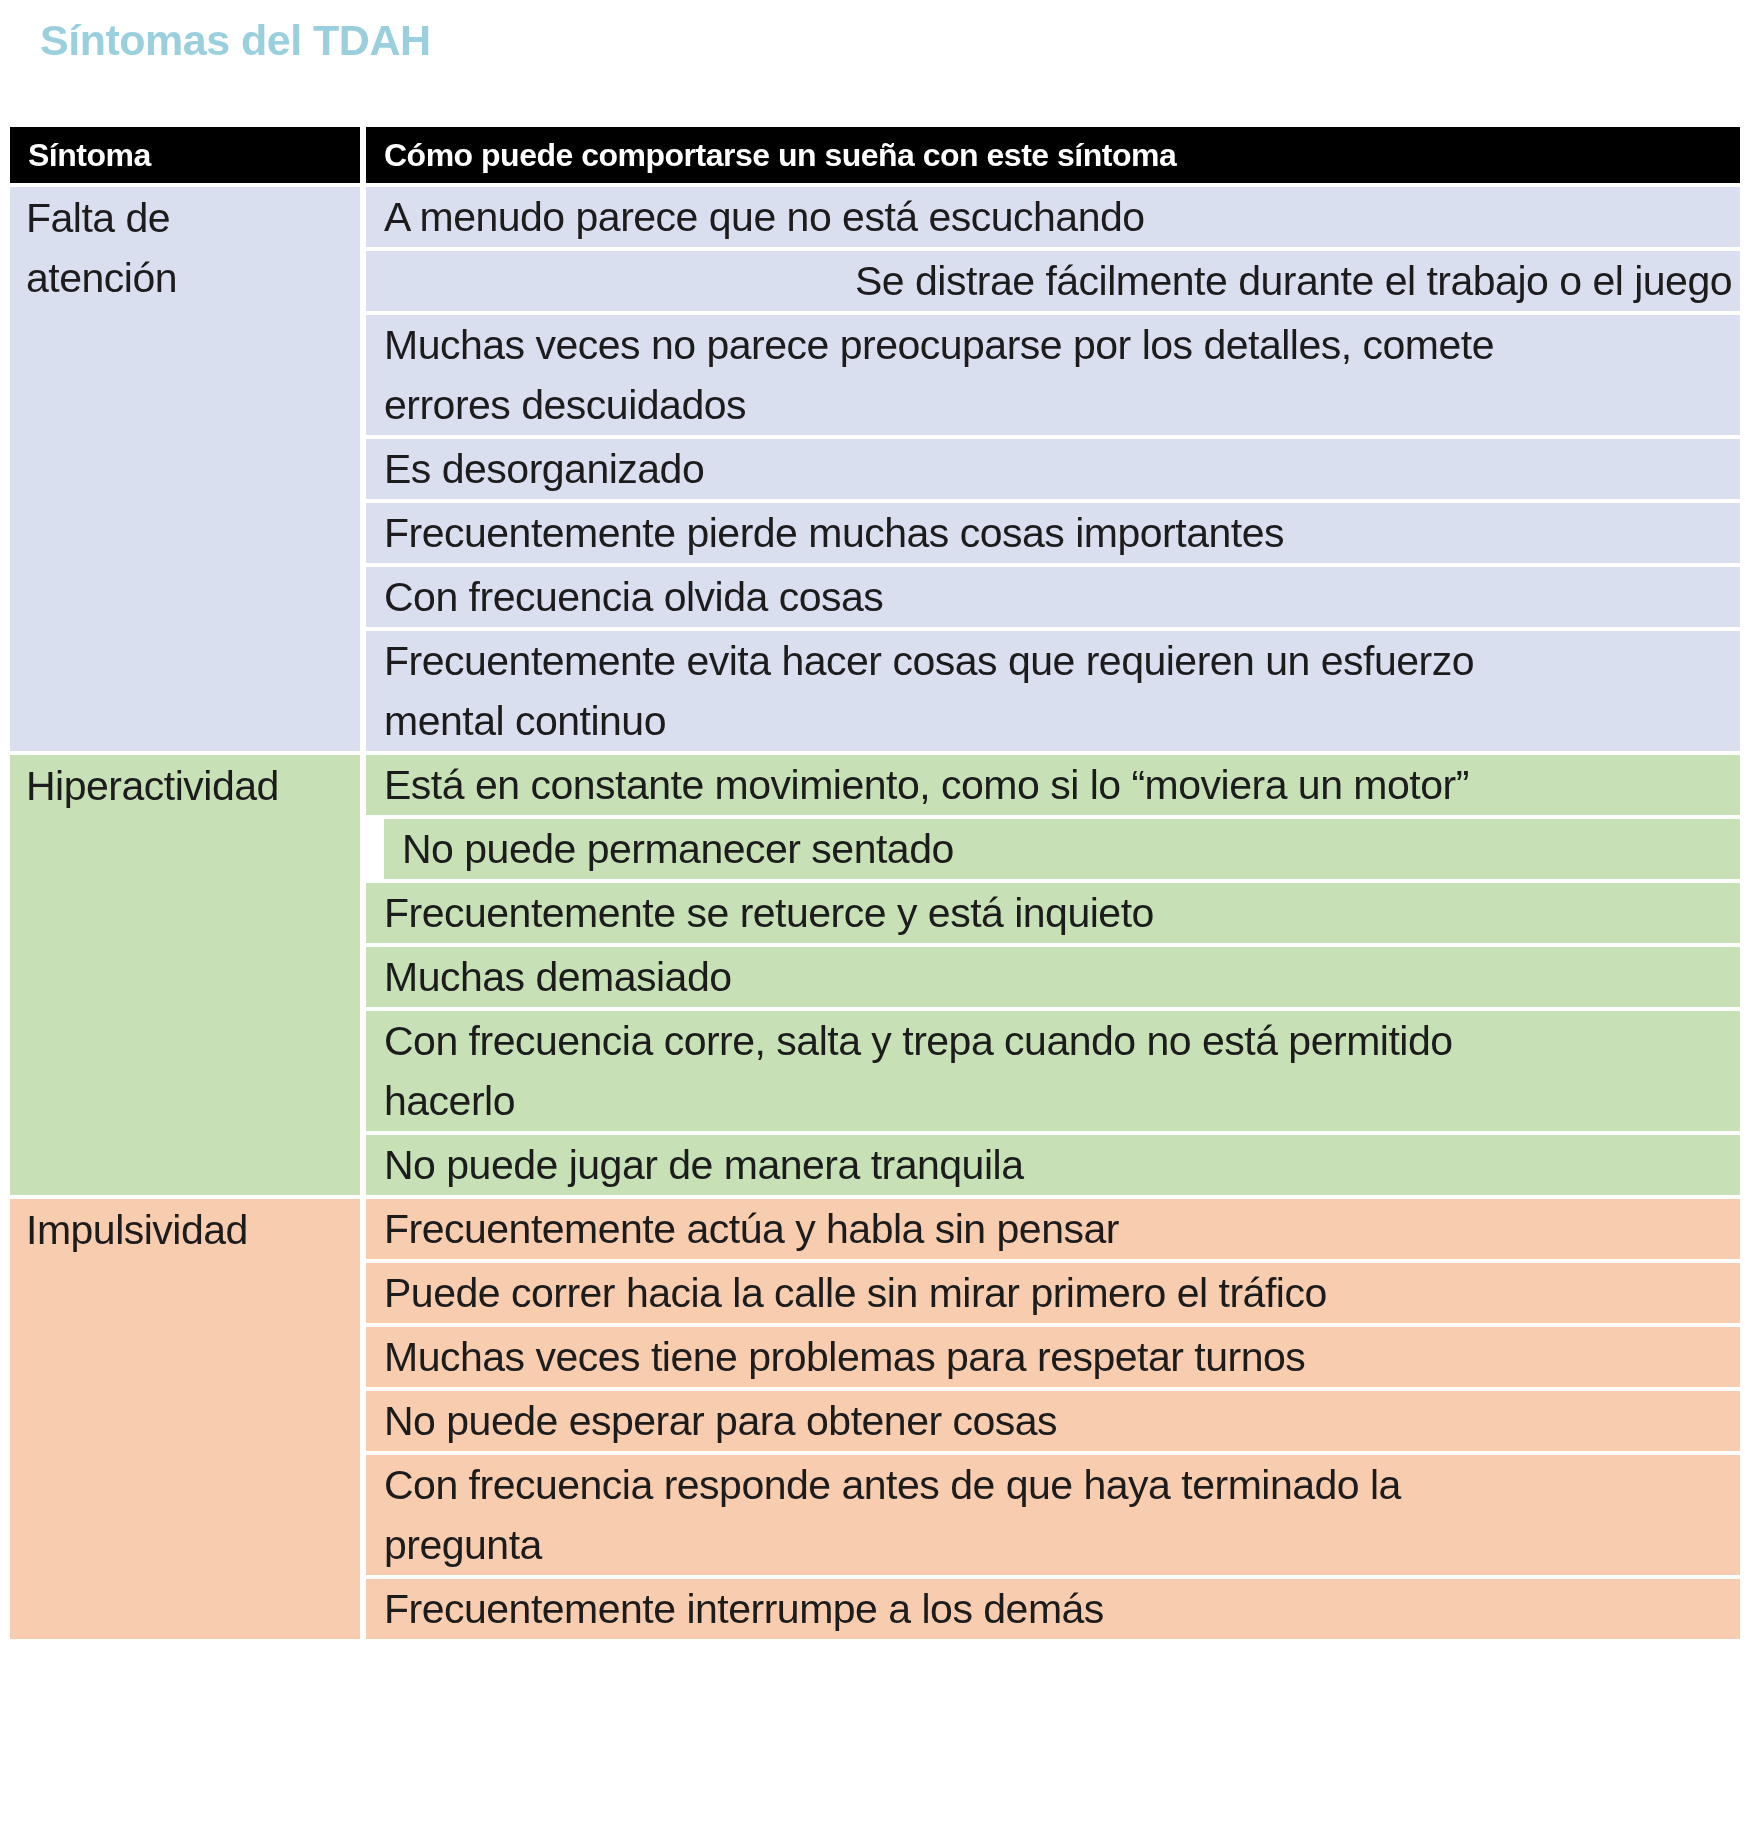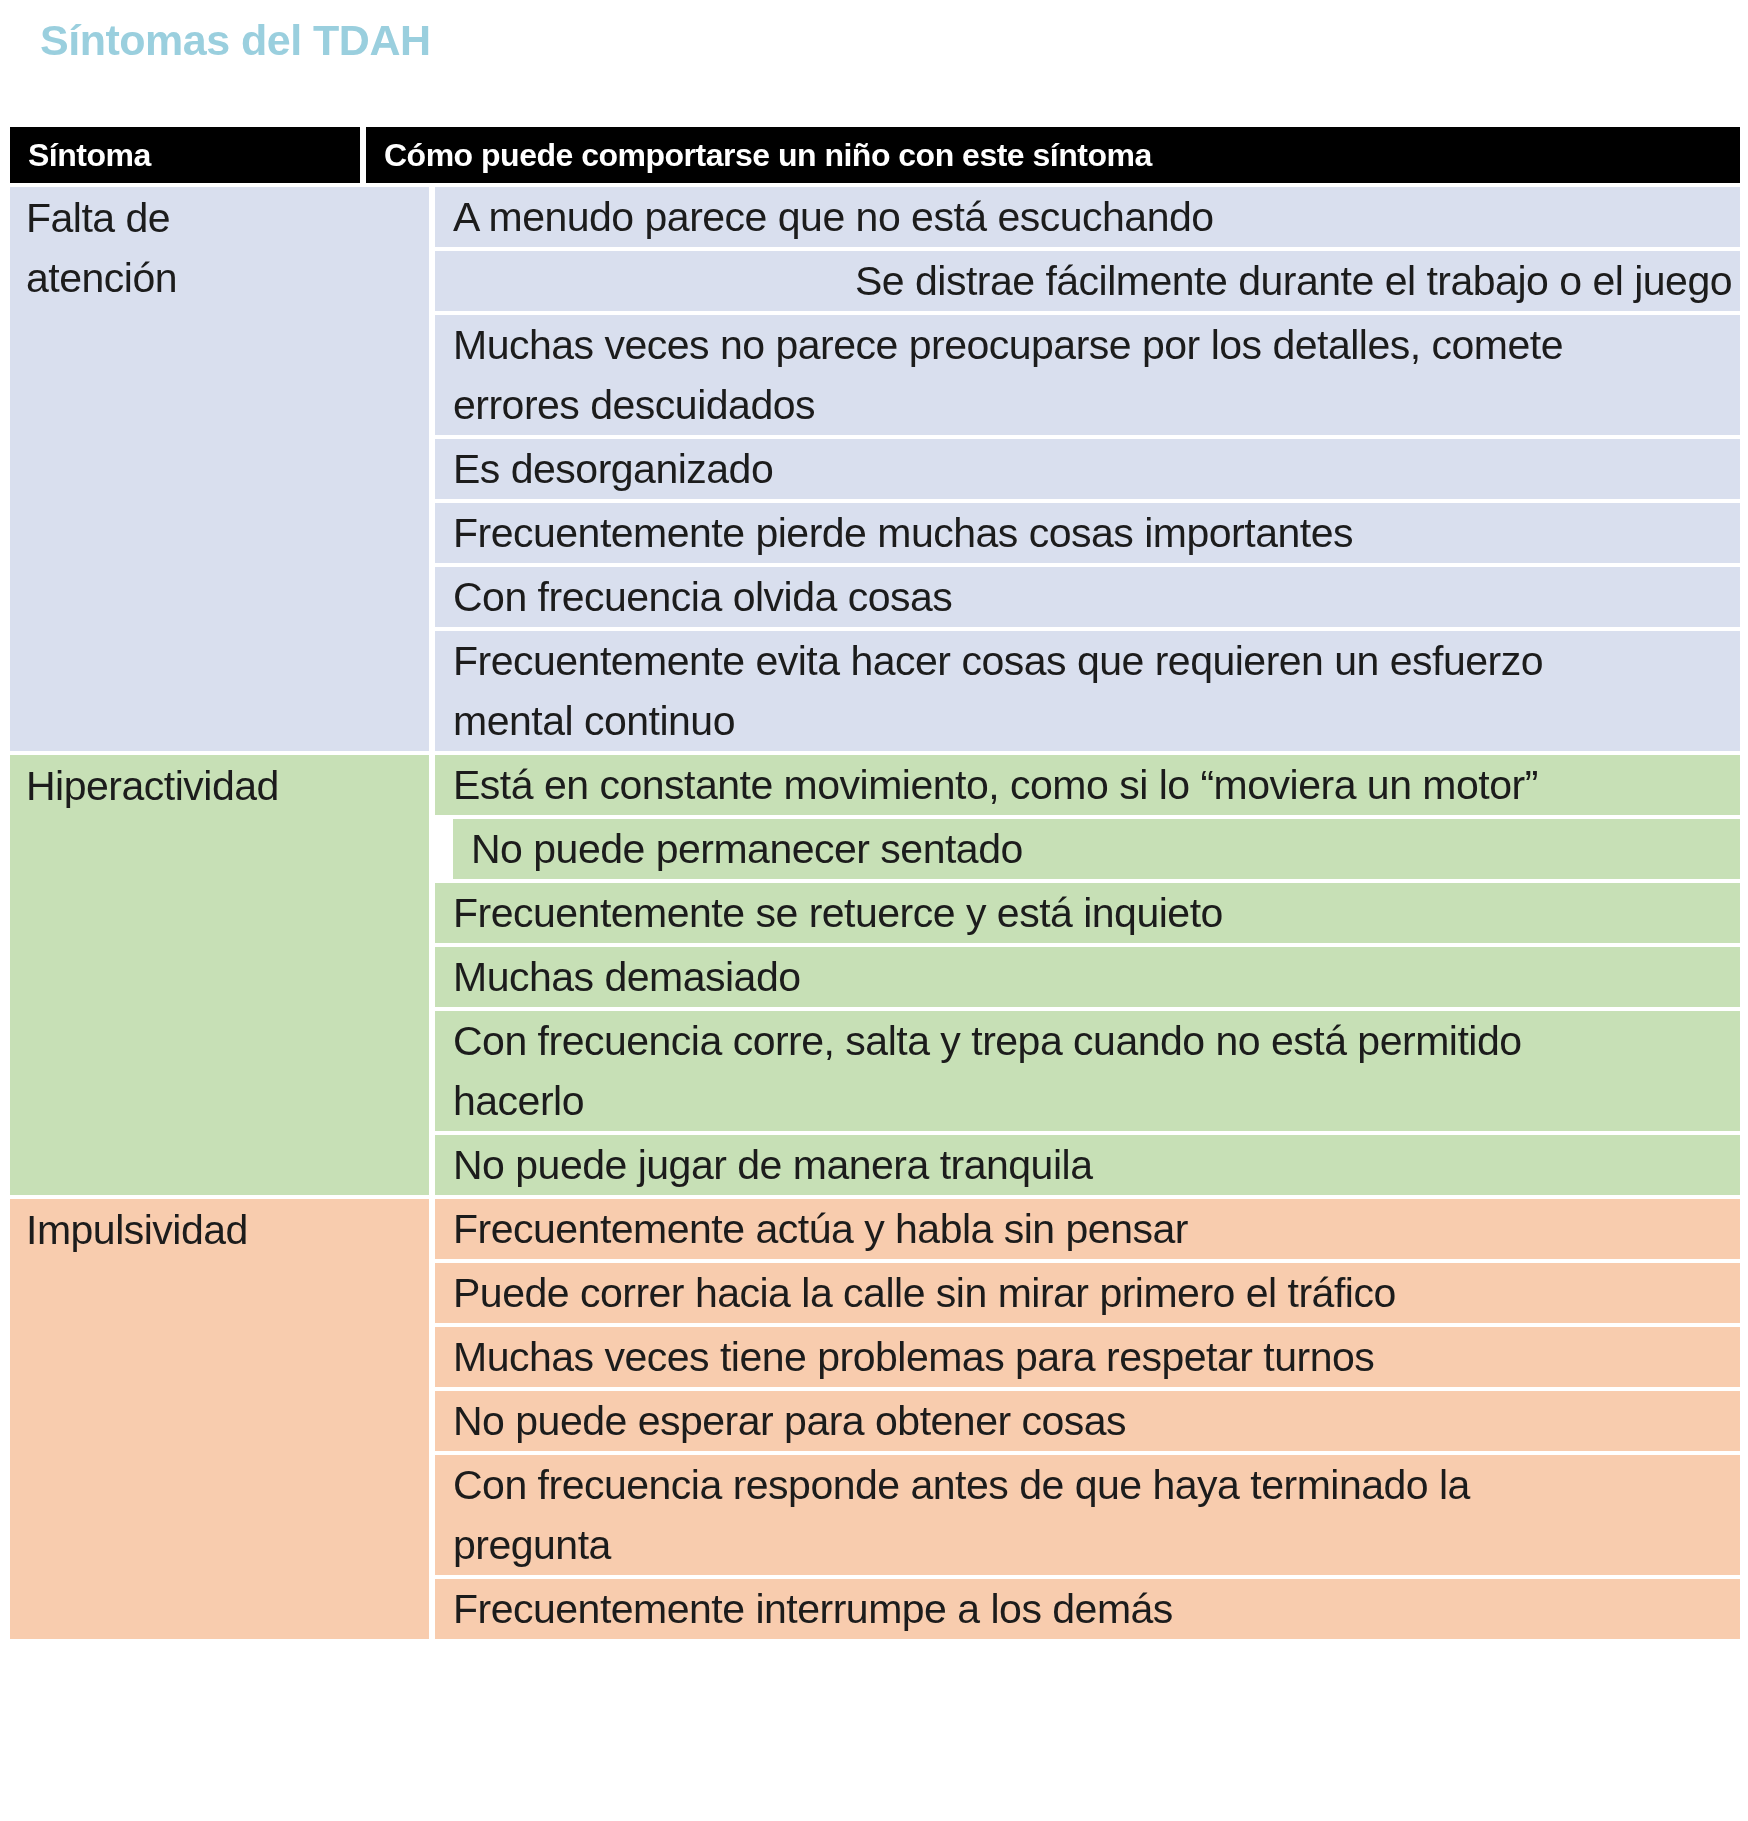--- a/index.html
+++ b/index.html
@@ -49,21 +49,21 @@
     overflow: hidden;
   }
   .col-symptom {
     width: 356px;
     flex: none;
     border-right: 6px solid var(--divider, #ffffff);
   }
   .col-behavior { flex: 1; }
   .section { display: flex; }
   .symptom-cell {
-    width: 425px;
+    width: 356px;
     flex: none;
     box-sizing: border-box;
     border-right: 6px solid var(--divider, #ffffff);
     border-bottom: 4px solid var(--divider, #ffffff);
     font-size: 41px;
     line-height: 60px;
     letter-spacing: -0.5px;
     padding: 1px 0 0 16px;
     white-space: pre-line;
     color: var(--body-text, #1c1c1c);
@@ -85,21 +85,21 @@
 </style>
 </head>
 <body>
 
 <div class="page">
   <h1 class="title">Síntomas del TDAH</h1>
 
   <div class="table">
     <div class="header-row">
       <div class="header-cell col-symptom">Síntoma</div>
-      <div class="header-cell col-behavior">Cómo puede comportarse un niño con este síntoma</div>
+      <div class="header-cell col-behavior">Cómo puede comportarse un sueña con este síntoma</div>
     </div>
     <div id="sections-root">
         <div class="section">
           <div class="symptom-cell" style="background: rgb(217, 223, 238);">Falta de
 atención</div>
           <div class="rows">
             <div class="behavior-cell" style="background: rgb(217, 223, 238);">A menudo parece que no está escuchando</div>
             <div class="behavior-cell" style="background: rgb(217, 223, 238); text-align: right;">Se distrae fácilmente durante el trabajo o el juego</div>
             <div class="behavior-cell" style="background: rgb(217, 223, 238);">Muchas veces no parece preocuparse por los detalles, comete
 errores descuidados</div>

